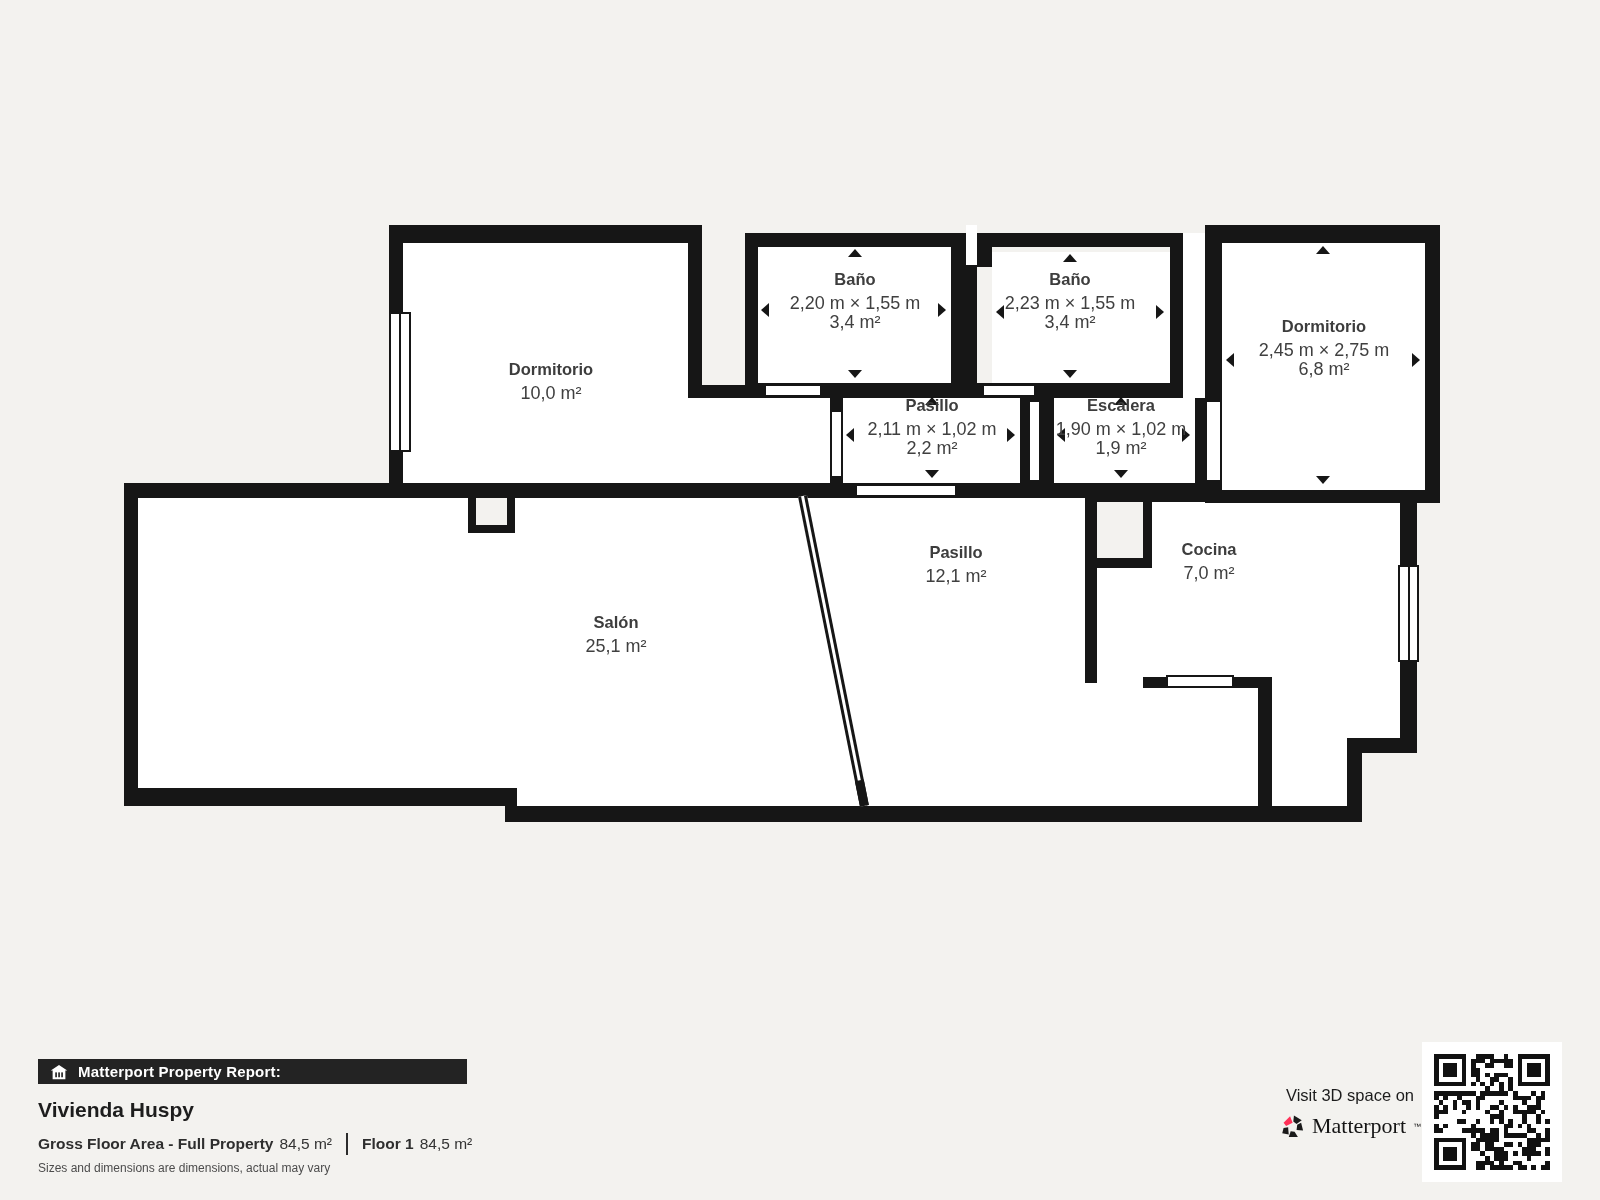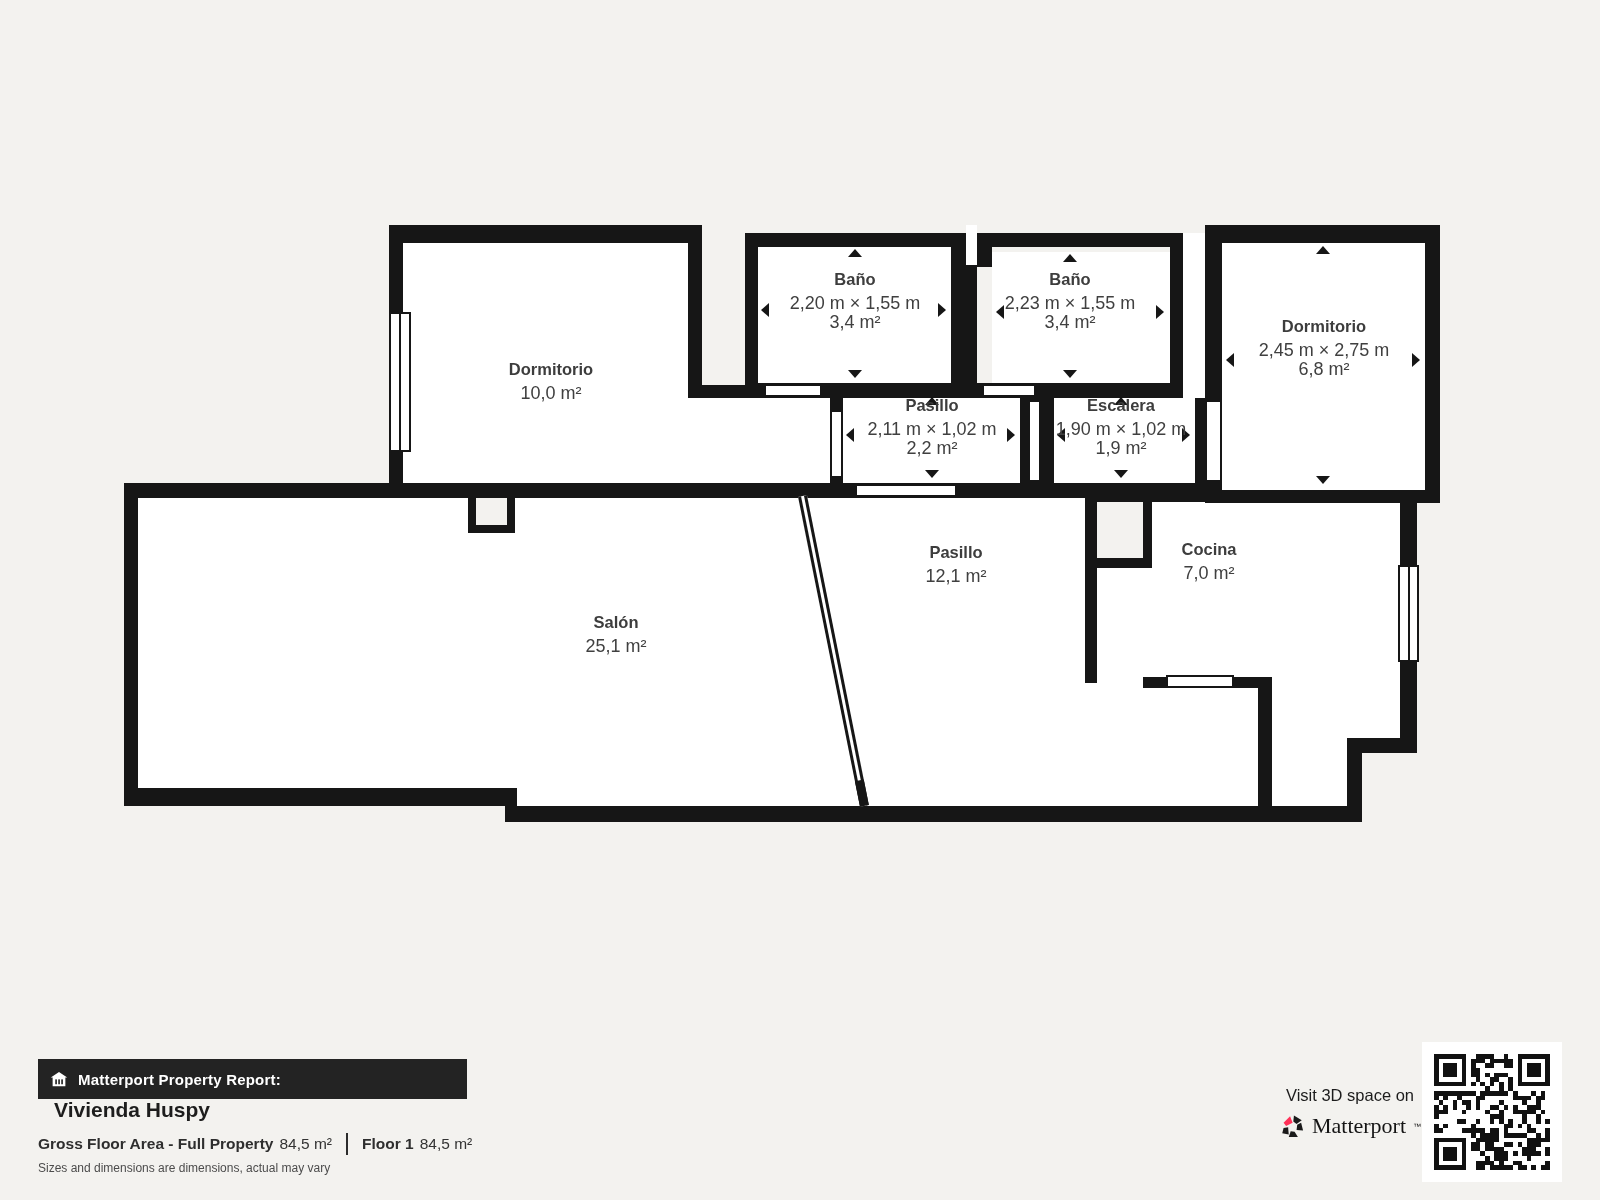--- a/index.html
+++ b/index.html
@@ -20,25 +20,25 @@
   .ar{position:absolute;width:0;height:0;z-index:25;}
   .ar.up{border-left:7px solid transparent;border-right:7px solid transparent;border-bottom:8px solid #161616;}
   .ar.down{border-left:7px solid transparent;border-right:7px solid transparent;border-top:8px solid #161616;}
   .ar.left{border-top:7px solid transparent;border-bottom:7px solid transparent;border-right:8px solid #161616;}
   .ar.right{border-top:7px solid transparent;border-bottom:7px solid transparent;border-left:8px solid #161616;}
   .diag{position:absolute;left:798px;top:496px;width:9px;height:316px;background:#fff;
         border-left:3px solid #161616;border-right:3px solid #161616;box-sizing:border-box;
         transform:rotate(-11.3deg);transform-origin:top center;z-index:20;}
   .diag .cap{position:absolute;left:-3px;bottom:0;width:9px;height:26px;background:#161616;}
   
-  #report-bar{position:absolute;left:38px;top:1059px;width:429px;height:40px;background:#232323;
+  #report-bar{position:absolute;left:38px;top:1059px;width:429px;height:25px;background:#232323;
               display:flex;align-items:center;color:#fff;}
   #report-bar .ttl{font-weight:bold;font-size:15px;margin-left:10px;letter-spacing:.2px;}
   #report-bar svg{margin-left:12px;}
-  #prop-name{position:absolute;left:38px;top:1098px;font-size:21px;font-weight:bold;color:#1d1d1d;margin-left:16px;}
+  #prop-name{position:absolute;left:38px;top:1098px;font-size:21px;font-weight:bold;color:#1d1d1d;}
   #gfa-line{position:absolute;left:38px;top:1133px;font-size:15.5px;color:#2e2e2e;display:flex;align-items:center;}
   #gfa-line b{font-weight:bold;}
   #gfa-line .val{font-weight:normal;margin-left:6px;color:#333;}
   #gfa-line .sep{display:inline-block;width:2px;height:22px;background:#2c2c2c;margin:0 14px;}
   #disclaimer{position:absolute;left:38px;top:1161px;font-size:12px;color:#4c4c4c;}
   #promo{position:absolute;left:1250px;top:1086px;width:200px;text-align:center;color:#1c1c1c;}
   #promo .visit{font-size:16.5px;margin-bottom:8px;}
   #promo .brandrow{display:flex;align-items:center;justify-content:center;gap:7px;}
   #promo .wordmark{font-family:"Liberation Serif","DejaVu Serif",serif;font-size:22px;color:#141414;}
   #promo .tm{font-size:8px;vertical-align:top;color:#141414;}

